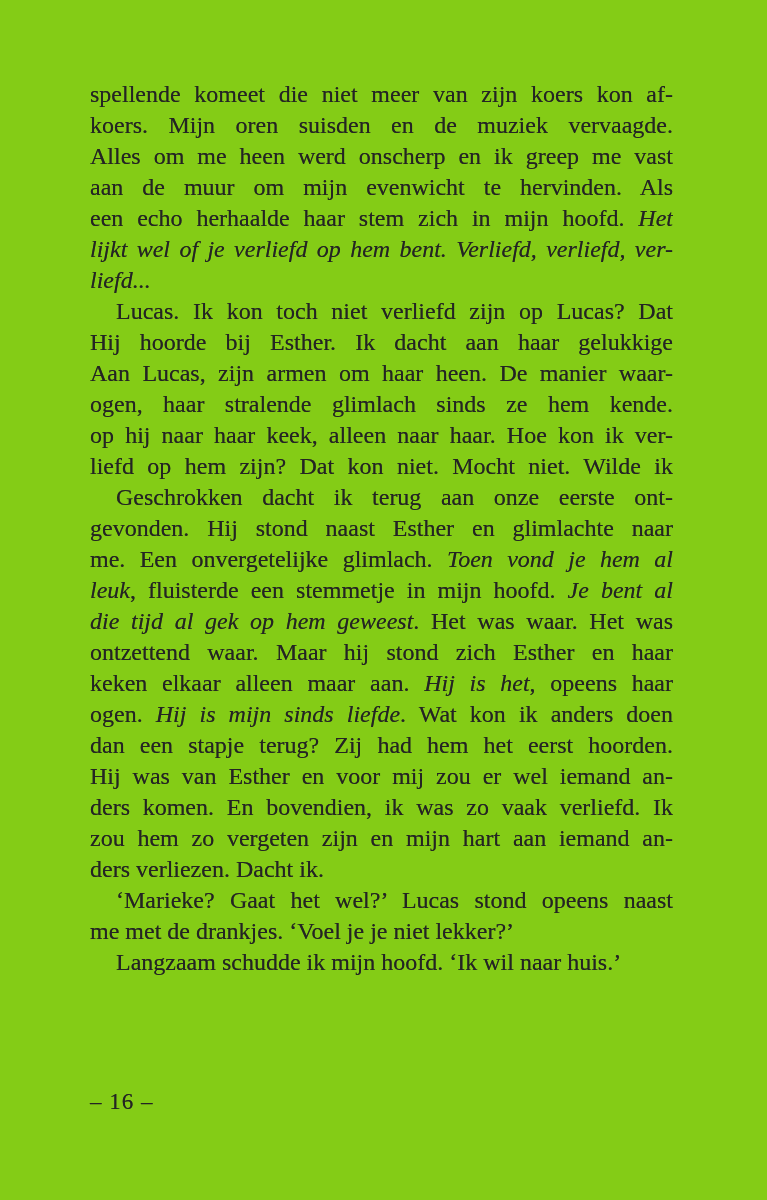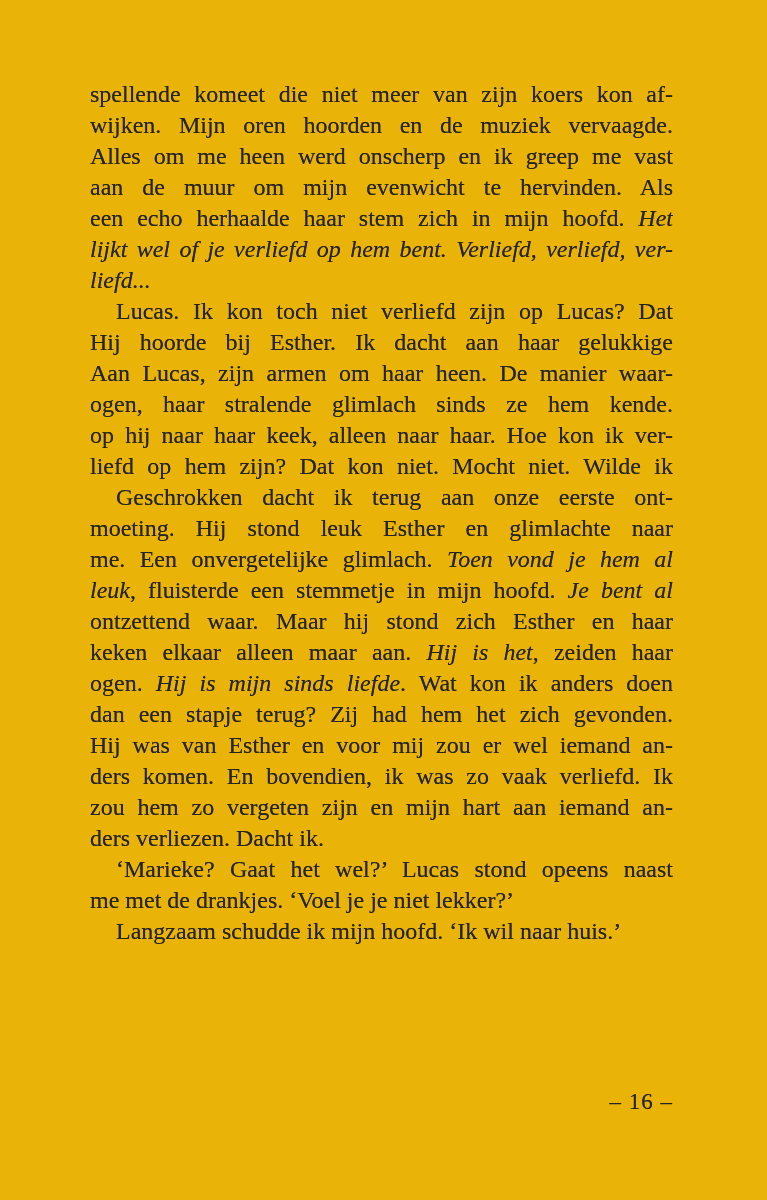--- a/index.html
+++ b/index.html
@@ -46,57 +46,58 @@
   }
   .seg.italic {
     font-style: italic;
     margin-top: 36px;
   }
   .page-number {
     position: absolute;
     left: 90px;
     top: 1089px;
     width: 583px;
-    text-align: right;
+    text-align: left;
     font-size: 23px;
     letter-spacing: 1px;
     text-shadow: 0 0 0.5px rgba(35, 35, 35, 0.65);
   }
 </style>
 </head>
 <body>
 
-<div class="page" style="background: #eab308; color: rgb(36, 36, 36);">
+<div class="page" style="background: #84cc16; color: rgb(36, 36, 36);">
   <main class="text-block">
       <div class="paragraph">
         <div class="line"><span class="seg">spellende komeet die niet meer van zijn koers kon af-</span></div>
-        <div class="line"><span class="seg">wijken. Mijn oren hoorden en de muziek vervaagde.</span></div>
+        <div class="line"><span class="seg">koers. Mijn oren suisden en de muziek vervaagde.</span></div>
         <div class="line"><span class="seg">Alles om me heen werd onscherp en ik greep me vast</span></div>
         <div class="line"><span class="seg">aan de muur om mijn evenwicht te hervinden. Als</span></div>
         <div class="line"><span class="seg">een echo herhaalde haar stem zich in mijn hoofd. </span><span class="seg italic">Het</span></div>
         <div class="line"><span class="seg italic">lijkt wel of je verliefd op hem bent. Verliefd, verliefd, ver-</span></div>
         <div class="line last"><span class="seg italic">liefd...</span></div>
       </div>
       <div class="paragraph">
         <div class="line indent"><span class="seg">Lucas. Ik kon toch niet verliefd zijn op Lucas? Dat</span></div>
         <div class="line"><span class="seg">Hij hoorde bij Esther. Ik dacht aan haar gelukkige</span></div>
         <div class="line"><span class="seg">Aan Lucas, zijn armen om haar heen. De manier waar-</span></div>
         <div class="line"><span class="seg">ogen, haar stralende glimlach sinds ze hem kende.</span></div>
         <div class="line"><span class="seg">op hij naar haar keek, alleen naar haar. Hoe kon ik ver-</span></div>
         <div class="line"><span class="seg">liefd op hem zijn? Dat kon niet. Mocht niet. Wilde ik</span></div>
       </div>
       <div class="paragraph">
         <div class="line indent"><span class="seg">Geschrokken dacht ik terug aan onze eerste ont-</span></div>
-        <div class="line"><span class="seg">moeting. Hij stond leuk Esther en glimlachte naar</span></div>
+        <div class="line"><span class="seg">gevonden. Hij stond naast Esther en glimlachte naar</span></div>
         <div class="line"><span class="seg">me. Een onvergetelijke glimlach. </span><span class="seg italic">Toen vond je hem al</span></div>
         <div class="line"><span class="seg italic">leuk</span><span class="seg">, fluisterde een stemmetje in mijn hoofd. </span><span class="seg italic">Je bent al</span></div>
+        <div class="line"><span class="seg italic">die tijd al gek op hem geweest</span><span class="seg">. Het was waar. Het was</span></div>
         <div class="line"><span class="seg">ontzettend waar. Maar hij stond zich Esther en haar</span></div>
-        <div class="line"><span class="seg">keken elkaar alleen maar aan. </span><span class="seg italic">Hij is het</span><span class="seg">, zeiden haar</span></div>
+        <div class="line"><span class="seg">keken elkaar alleen maar aan. </span><span class="seg italic">Hij is het</span><span class="seg">, opeens haar</span></div>
         <div class="line"><span class="seg">ogen. </span><span class="seg italic">Hij is mijn sinds liefde</span><span class="seg">. Wat kon ik anders doen</span></div>
-        <div class="line"><span class="seg">dan een stapje terug? Zij had hem het zich gevonden.</span></div>
+        <div class="line"><span class="seg">dan een stapje terug? Zij had hem het eerst hoorden.</span></div>
         <div class="line"><span class="seg">Hij was van Esther en voor mij zou er wel iemand an-</span></div>
         <div class="line"><span class="seg">ders komen. En bovendien, ik was zo vaak verliefd. Ik</span></div>
         <div class="line"><span class="seg">zou hem zo vergeten zijn en mijn hart aan iemand an-</span></div>
         <div class="line last"><span class="seg">ders verliezen. Dacht ik.</span></div>
       </div>
       <div class="paragraph">
         <div class="line indent"><span class="seg">‘Marieke? Gaat het wel?’ Lucas stond opeens naast</span></div>
         <div class="line last"><span class="seg">me met de drankjes. ‘Voel je je niet lekker?’</span></div>
       </div>
       <div class="paragraph">

